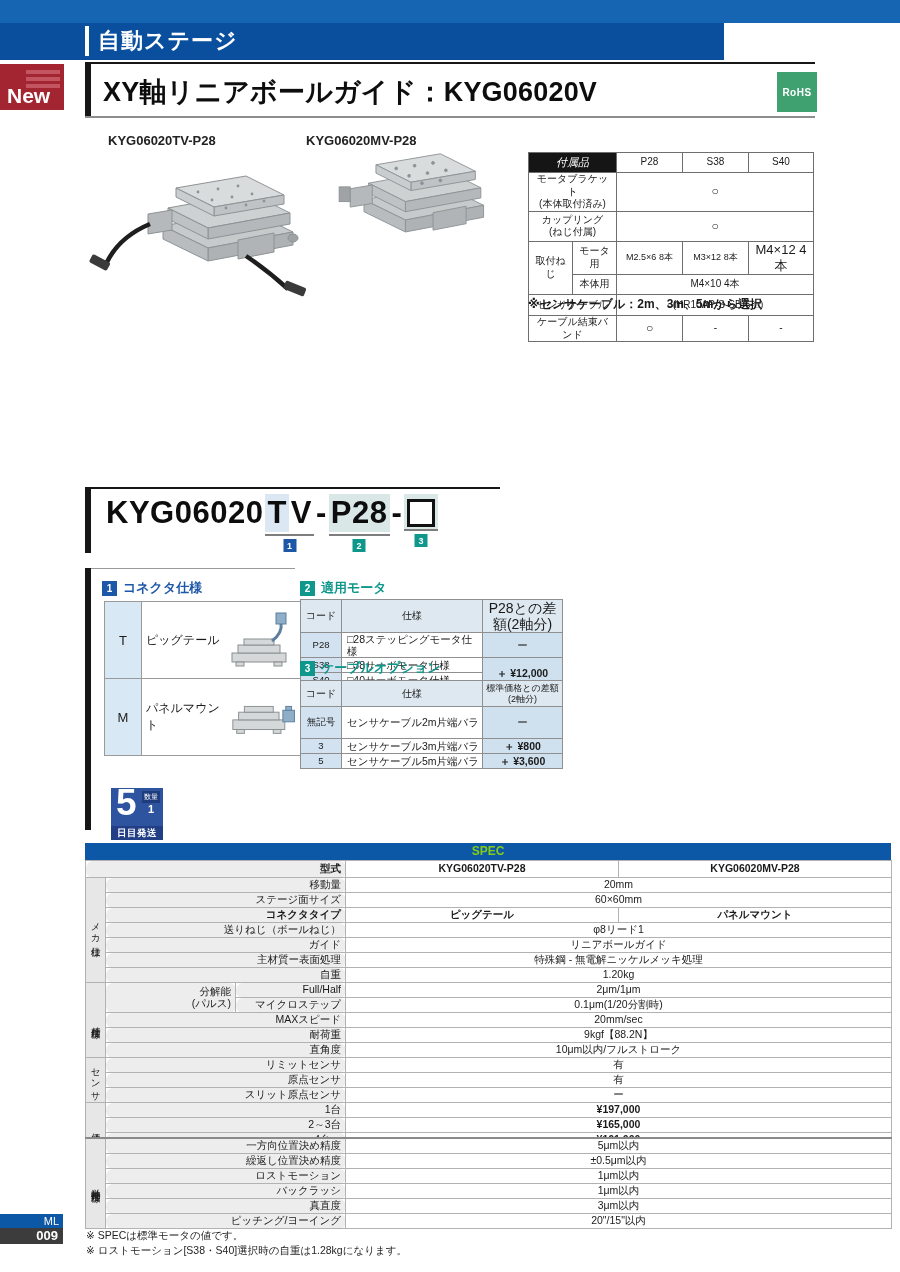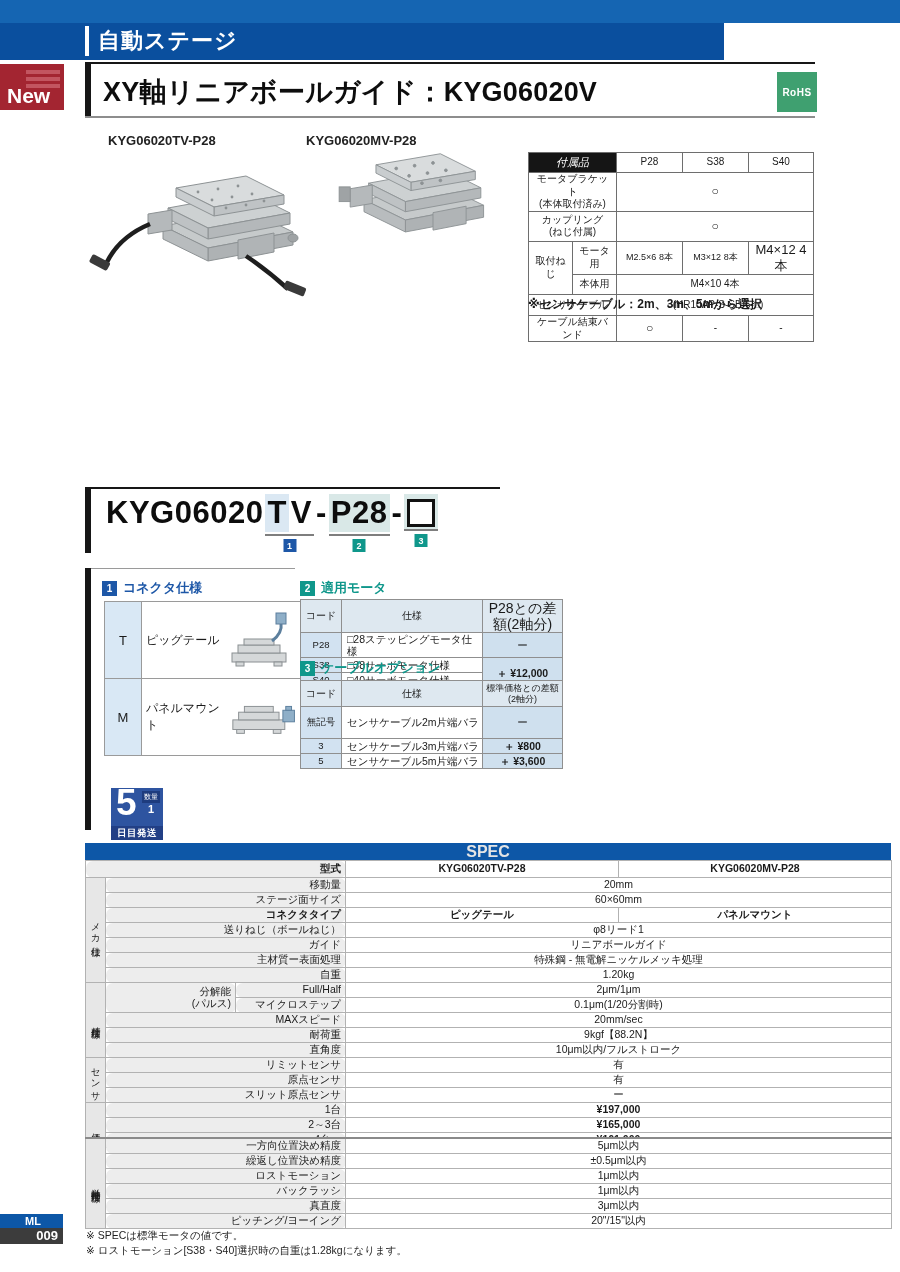--- a/index.html
+++ b/index.html
@@ -83,37 +83,37 @@
   .ship-badge{position:absolute;left:111px;top:788px;width:52px;height:52px;background:#2e54a0;}
   .ship-5{position:absolute;left:5px;top:-6px;font-size:37px;font-weight:bold;color:#fff;}
   .ship-qty{position:absolute;right:3px;top:3px;text-align:center;color:#fff;}
   .ship-qty-label{font-size:7px;background:#1e3c7e;padding:1px 2px;}
   .ship-qty-num{font-size:11px;font-weight:bold;}
   .ship-caption{position:absolute;left:0;right:0;bottom:0;height:14px;line-height:14px;text-align:center;
                 background:#223f85;color:#fff;font-size:9.5px;font-weight:bold;letter-spacing:0.5px;}
 
   
   .spec-wrap{position:absolute;left:85px;top:843px;width:806px;}
-  .spec-head{height:17px;background:#0d57a7;color:#e5e5e5;text-align:center;font-size:16px;font-weight:bold;line-height:17px;}
+  .spec-head{height:17px;background:#0d57a7;color:#84cc16;text-align:center;font-size:12px;font-weight:bold;line-height:17px;}
   table.specgrid{border-collapse:collapse;width:806px;table-layout:fixed;font-size:10.5px;}
   table.specgrid td{border:1px solid #b2b2b2;height:14px;padding:0 4px;line-height:1.1;vertical-align:middle;}
   .sg{background:#e7e7e7;text-align:center;padding:0 !important;}
   .sl{background:#ededed;text-align:right;white-space:pre-line;border-radius:7px;}
   .sv{background:#fff;text-align:center;}
   .vtext{writing-mode:vertical-rl;text-orientation:upright;font-size:9.5px;letter-spacing:1px;display:inline-block;}
 
   .prec-wrap{position:absolute;left:85px;top:1137px;width:806px;}
   .prec-wrap table.specgrid td{height:14px;}
   .prec-wrap table.specgrid{border-top:2px solid #8a8a8a;}
 
   .notes{position:absolute;left:86px;top:1228px;font-size:10.5px;line-height:15px;color:#1f1f1f;}
 
   .ml{position:absolute;left:0;top:1214px;width:63px;}
-  .ml-top{height:14px;line-height:14px;background:#0d57a7;color:#fff;font-weight:bold;font-size:11px;
-          text-align:right;padding-right:22px;box-sizing:border-box;}
+  .ml-top{height:14px;line-height:14px;background:#0d57a7;color:#fff;font-weight:normal;font-size:11px;
+          text-align:right;padding-right:4px;box-sizing:border-box;}
   .ml-bot{height:16px;line-height:16px;background:#3c3c3c;color:#fff;font-weight:bold;font-size:13px;
           text-align:right;padding-right:5px;box-sizing:border-box;}
 </style>
 </head>
 <body>
 
 <div class="page">
 
   <div class="topband">
     <div class="topband-light"></div>

